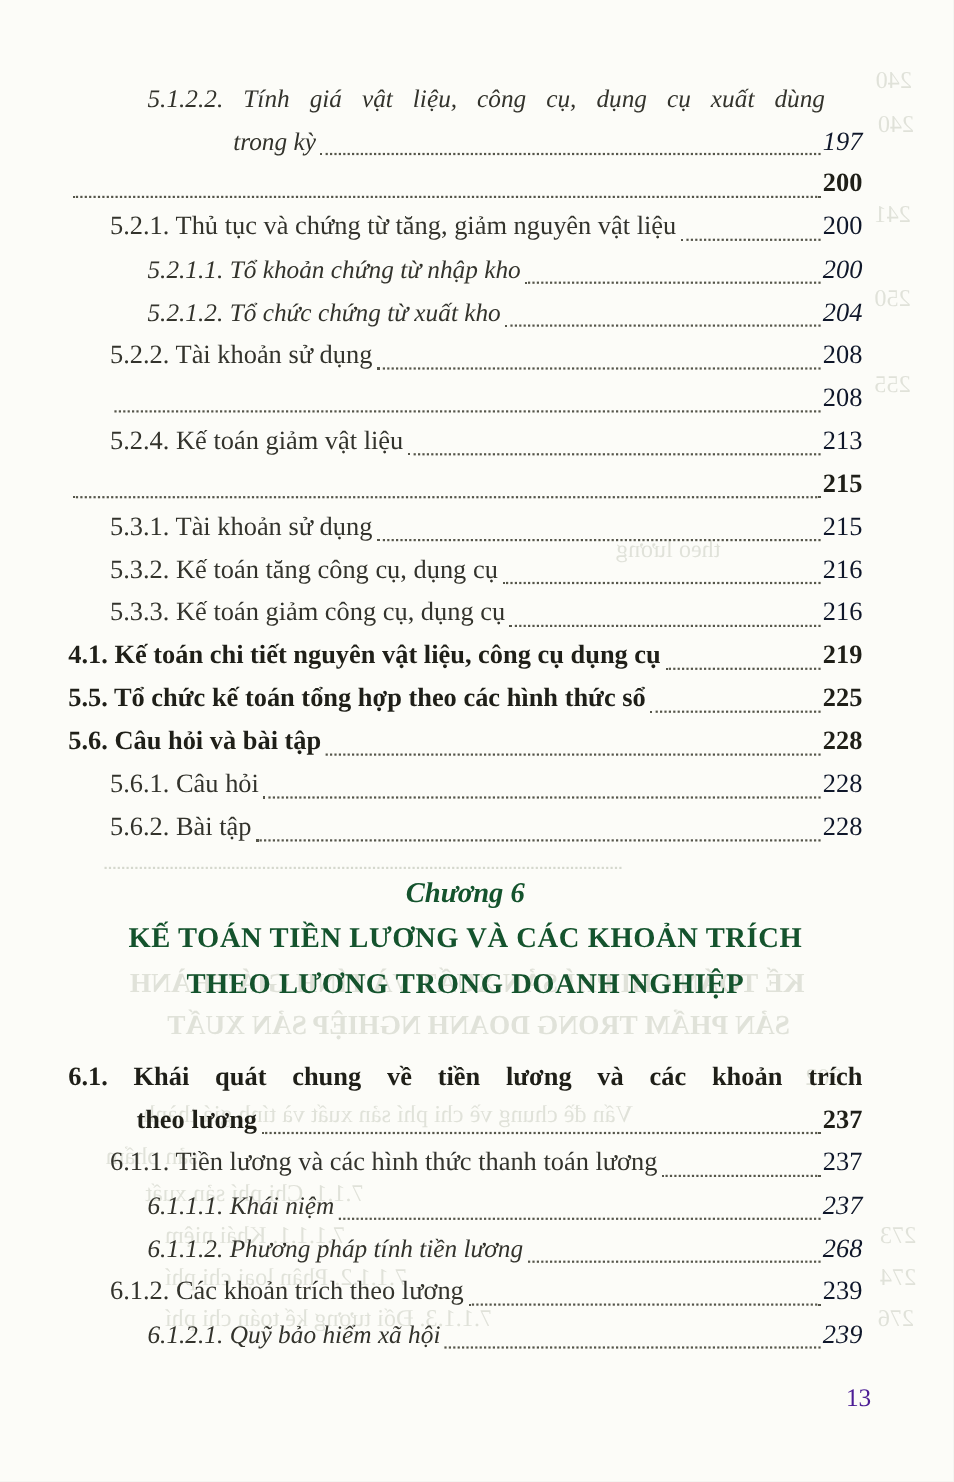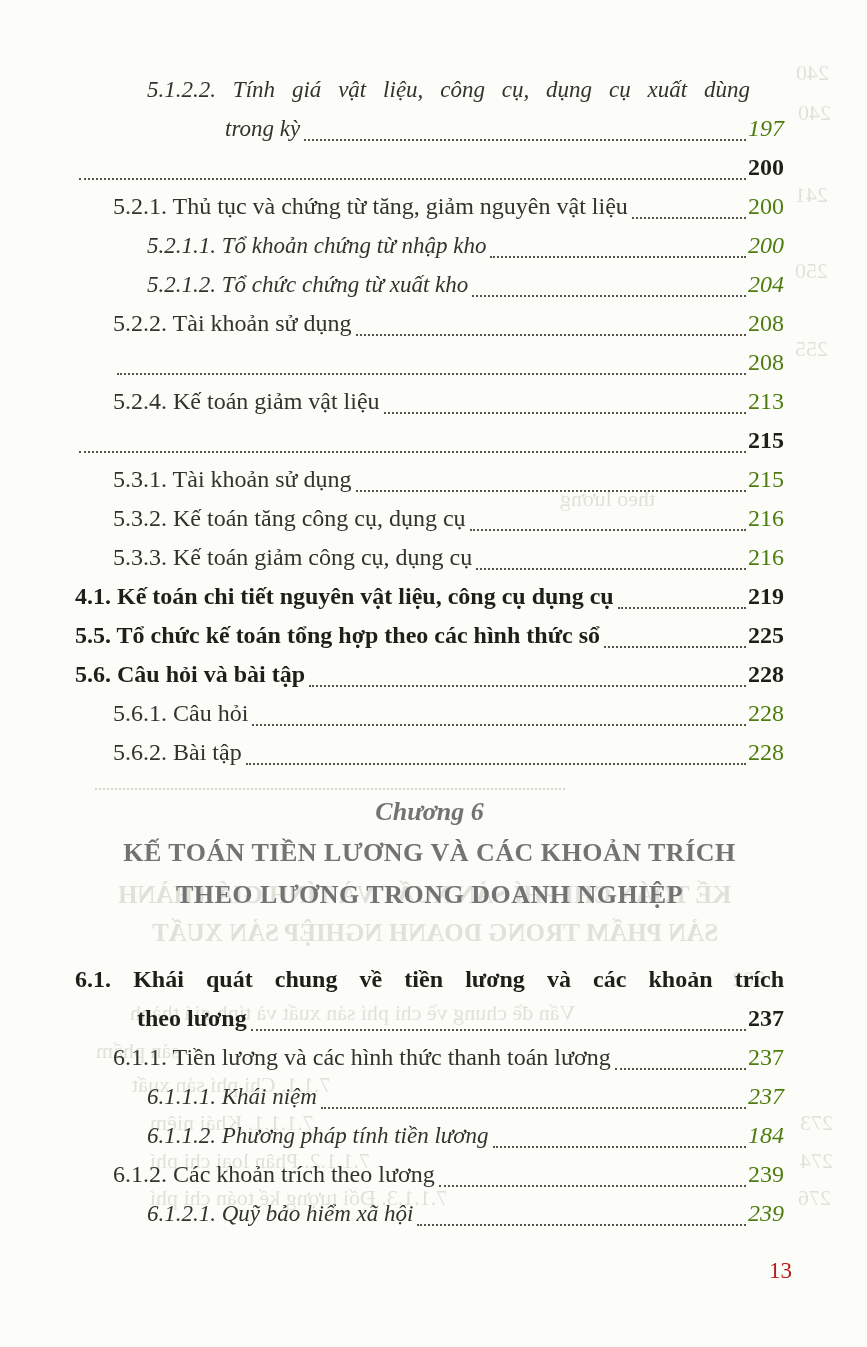--- a/index.html
+++ b/index.html
@@ -25,65 +25,65 @@
     line-height:1;
   }
   .ghost.bold{font-weight:700;}
   .ghost-line{
     position:absolute;
     border-top:2px dotted #a8ad9c;
     opacity:.45;
     filter:blur(.4px);
   }
   
-  .toc{position:absolute;left:62px;right:83px;top:70px;margin-left:13px;}
+  .toc{position:absolute;left:62px;right:83px;top:70px;}
   .row{
     display:flex;
     align-items:baseline;
     height:39px;
     line-height:39px;
   }
   .row .label{white-space:nowrap;text-align:right;}
   .leader{
     flex:1 1 auto;
     min-width:12px;
     border-bottom:2.4px dotted #55554a;
     margin:0 2px 7px 4px;
     align-self:flex-end;
   }
-  .pg{font-size:24px;flex:0 0 auto;color:#4d7c0f;}
+  .pg{font-size:24px;flex:0 0 auto;color:#0f172a;}
   .lv2{font-weight:700;font-size:24px;color:#1f1f18;}
   .lv2 .pg{font-weight:700;color:#1f1f18;}
   .lv3{font-size:24px;padding-left:38px;}
   .lv4{font-size:23px;font-style:italic;padding-left:72px;}
   .cont-deep{padding-left:150px;}
   .cont-med{padding-left:62px;}
   .row.just{
     display:block;
     text-align:justify;
     text-align-last:justify;
     white-space:nowrap;
   }
   .row.just.lv4{padding-right:34px;}
   
-  .chapter{margin-top:20px;text-align:center;color:#737373;}
+  .chapter{margin-top:20px;text-align:center;color:#14532d;}
   .kicker{
     font-style:italic;font-weight:700;
     font-size:26px;line-height:40px;
   }
   .ctitle{
     font-weight:700;font-size:26px;line-height:42px;
     letter-spacing:.5px;
   }
   .sec.after-chapter{margin-top:44px;}
   
   .pagenum{
     position:absolute;
     top:1258px;right:75px;
-    font-size:23px;color:#b91c1c;
+    font-size:23px;color:#4c1d95;
   }
 </style>
 </head>
 <body>
 
 <div class="page">
 
   <div class="ghost-layer" id="ghosts">
     <div class="ghost-line" style="left:95px;top:788px;width:470px;"></div>
   <span class="ghost" style="left: 796px; top: 62px; font-size: 22px;">240</span>
@@ -210,21 +210,21 @@
           <span class="pg">237</span>
         </div>
         <div class="row lv4 it">
           <span class="label">6.1.1.1. Khái niệm</span>
           <span class="leader"></span>
           <span class="pg">237</span>
         </div>
         <div class="row lv4 it">
           <span class="label">6.1.1.2. Phương pháp tính tiền lương</span>
           <span class="leader"></span>
-          <span class="pg">184</span>
+          <span class="pg">268</span>
         </div>
         <div class="row lv3">
           <span class="label">6.1.2. Các khoản trích theo lương</span>
           <span class="leader"></span>
           <span class="pg">239</span>
         </div>
         <div class="row lv4 it">
           <span class="label">6.1.2.1. Quỹ bảo hiểm xã hội</span>
           <span class="leader"></span>
           <span class="pg">239</span>

